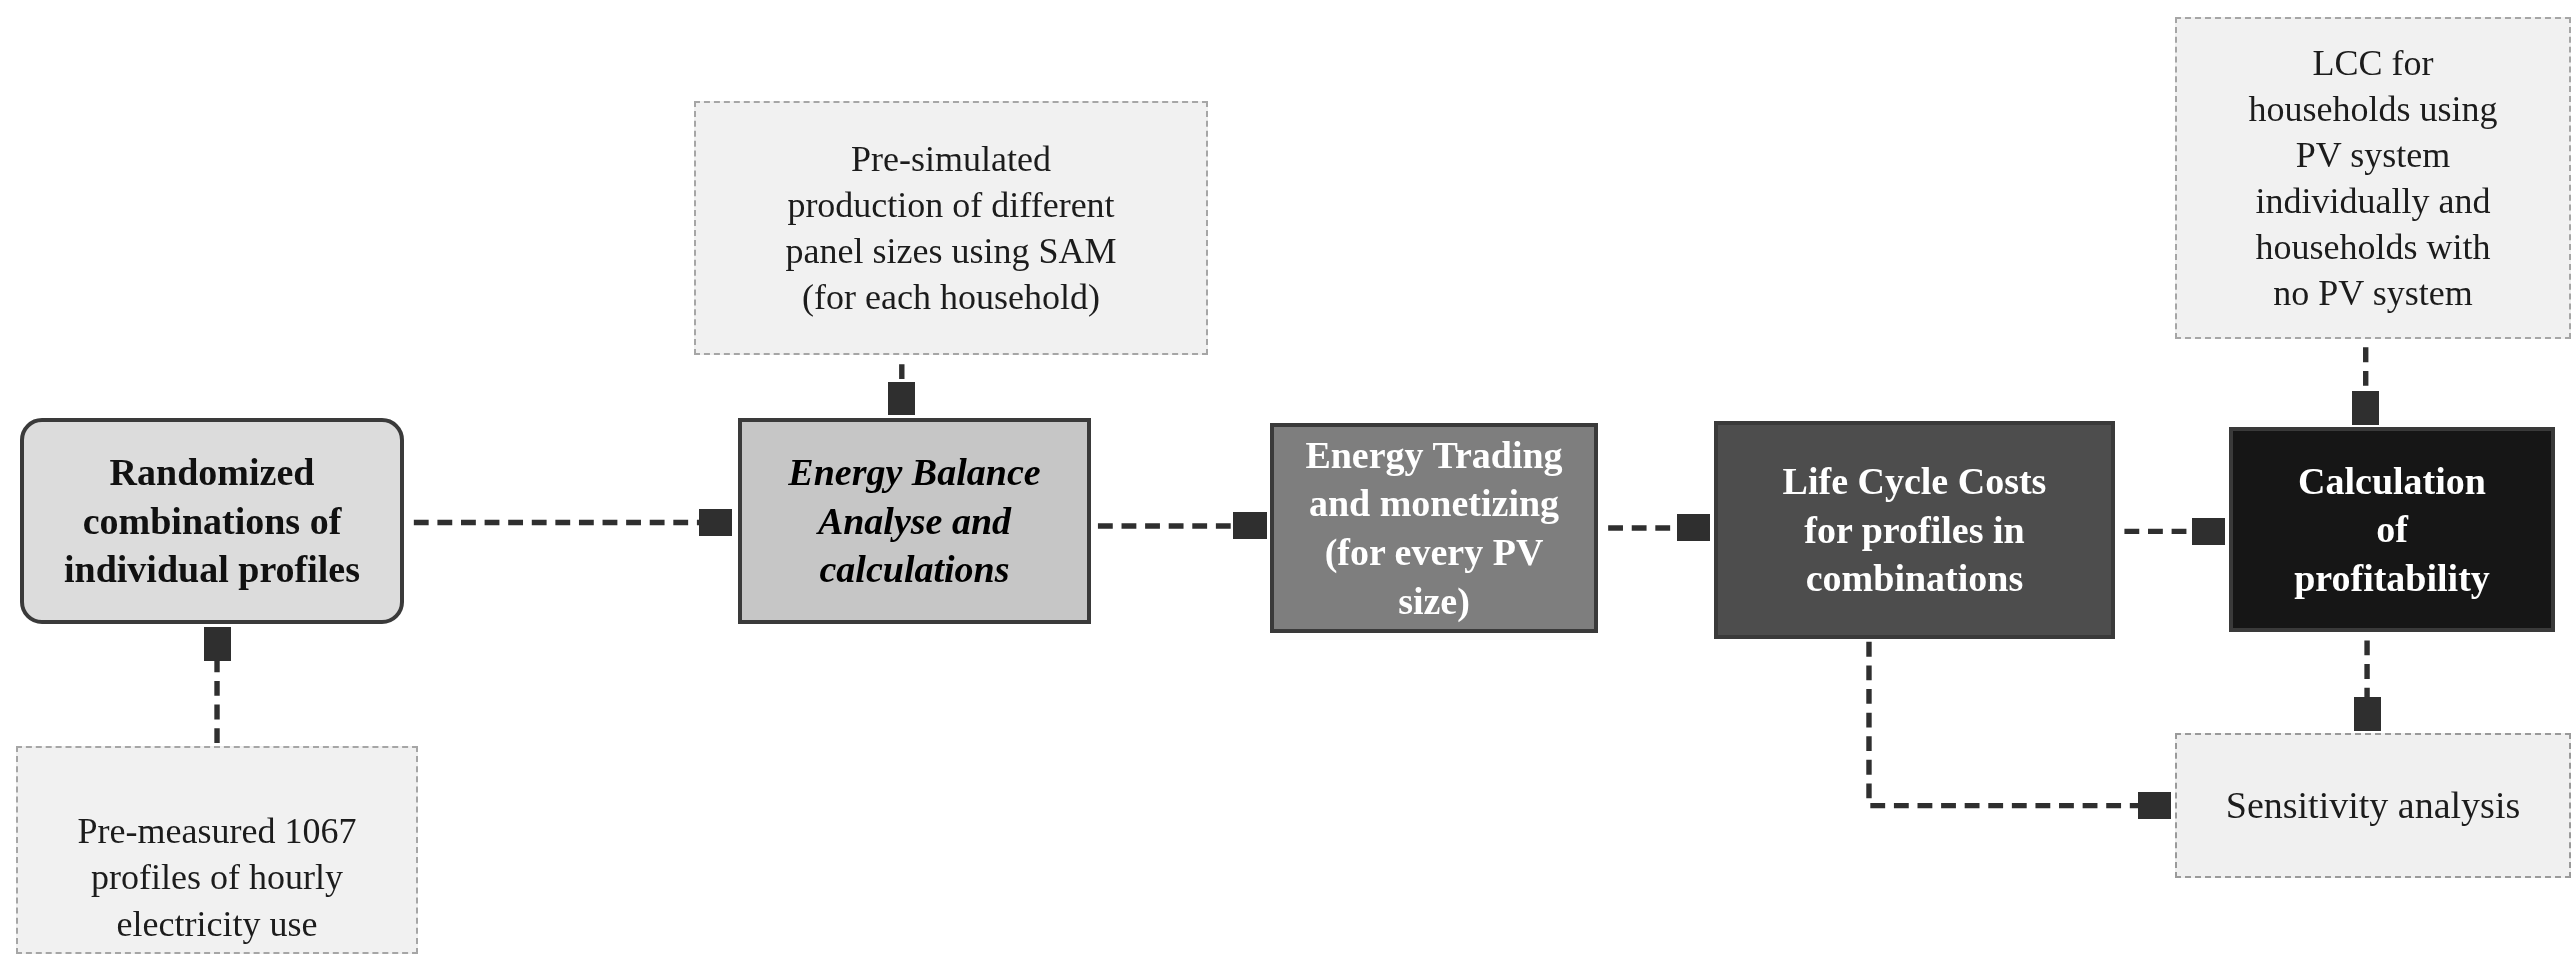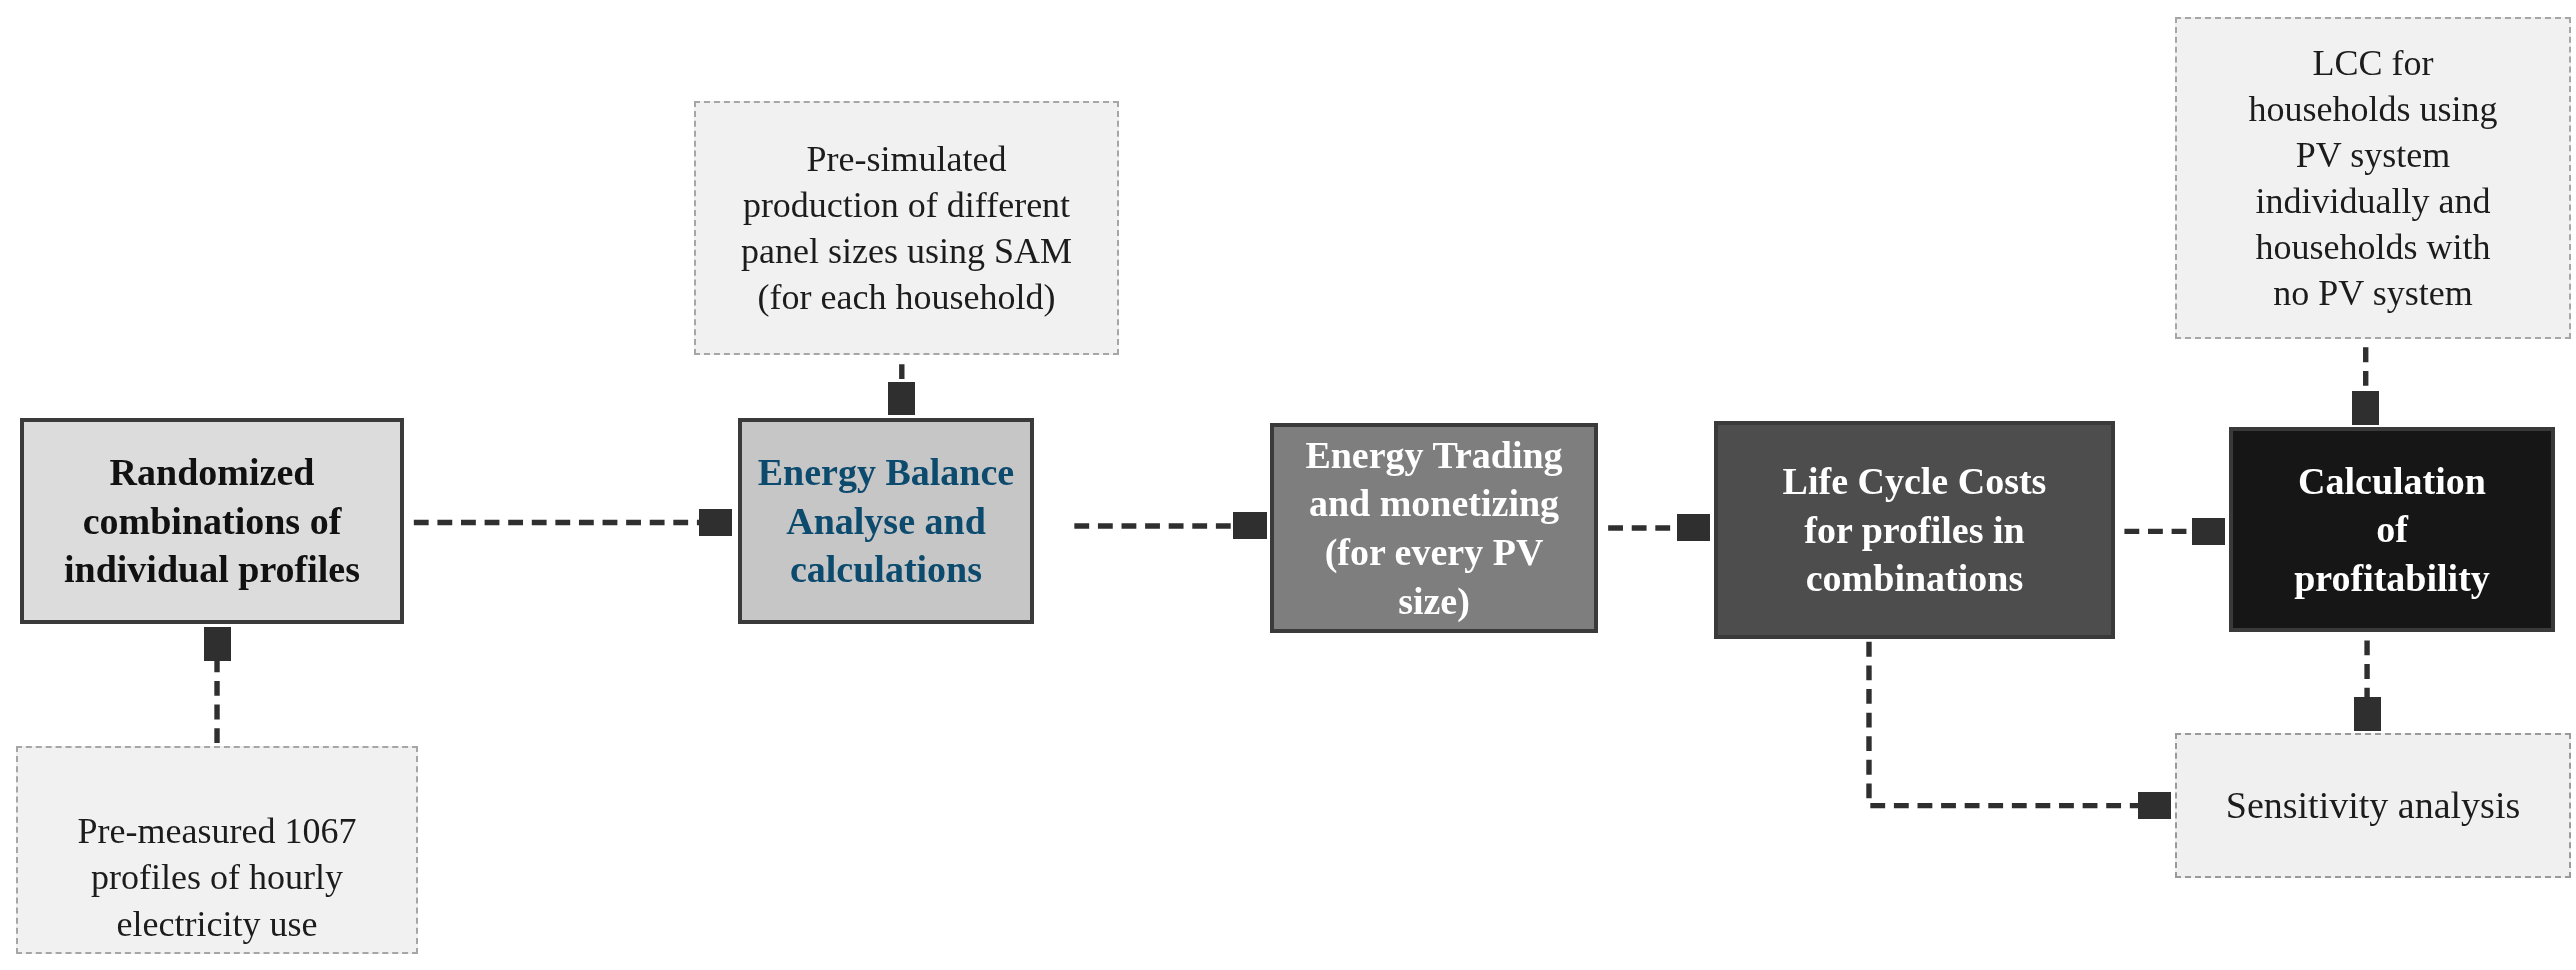--- a/index.html
+++ b/index.html
@@ -70,28 +70,28 @@
         <path d="M 3152 788 L 3300 788" marker-end="url(#arrowhead)" stroke="#2f2f2f"></path>
         <path d="M 3510 515 L 3510 628" marker-end="url(#arrowhead)" stroke="#2f2f2f"></path>
         <path d="M 3512 950 L 3512 1082" marker-end="url(#arrowhead)" stroke="#2f2f2f"></path>
         <path d="M 2773 952 L 2773 1195 L 3220 1195" marker-end="url(#arrowhead)" stroke="#2f2f2f"></path>
       </g>
   </svg>
   <div id="nodes-host">
       <div class="node input" style="left: 16px; top: 746px; width: 402px; height: 208px; background: rgb(241, 241, 241); color: rgb(28, 28, 28); align-items: flex-end;"><span>Pre-measured 1067
 profiles of hourly
 electricity use</span></div>
-      <div class="node process" style="left: 20px; top: 418px; width: 384px; height: 206px; background: rgb(220, 220, 220); color: rgb(17, 17, 17);"><span>Randomized
+      <div class="node process" style="left: 20px; top: 418px; width: 384px; height: 206px; background: rgb(220, 220, 220); color: rgb(17, 17, 17); border-radius: 22px;"><span>Randomized
 combinations of
 individual profiles</span></div>
-      <div class="node input" style="left: 694px; top: 101px; width: 425px; height: 254px; background: rgb(241, 241, 241); color: rgb(28, 28, 28);"><span>Pre-simulated
+      <div class="node input" style="left: 694px; top: 101px; width: 514px; height: 254px; background: rgb(241, 241, 241); color: rgb(28, 28, 28);"><span>Pre-simulated
 production of different
 panel sizes using SAM
 (for each household)</span></div>
-      <div class="node process" style="left: 738px; top: 418px; width: 296px; height: 206px; background: rgb(198, 198, 198); color: #0c4a6e;"><span>Energy Balance
+      <div class="node process" style="left: 738px; top: 418px; width: 353px; height: 206px; background: rgb(198, 198, 198); color: #000000; font-style: italic;"><span>Energy Balance
 Analyse and
 calculations</span></div>
       <div class="node process" style="left: 1270px; top: 423px; width: 328px; height: 210px; background: rgb(126, 126, 126); color: rgb(255, 255, 255);"><span>Energy Trading
 and monetizing
 (for every PV
 size)</span></div>
       <div class="node process" style="left: 1714px; top: 421px; width: 401px; height: 218px; background: rgb(77, 77, 77); color: rgb(255, 255, 255); align-items: center;"><span>Life Cycle Costs
 for profiles in
 combinations</span></div>
       <div class="node input" style="left: 2175px; top: 17px; width: 396px; height: 322px; background: rgb(241, 241, 241); color: rgb(28, 28, 28);"><span>LCC for

